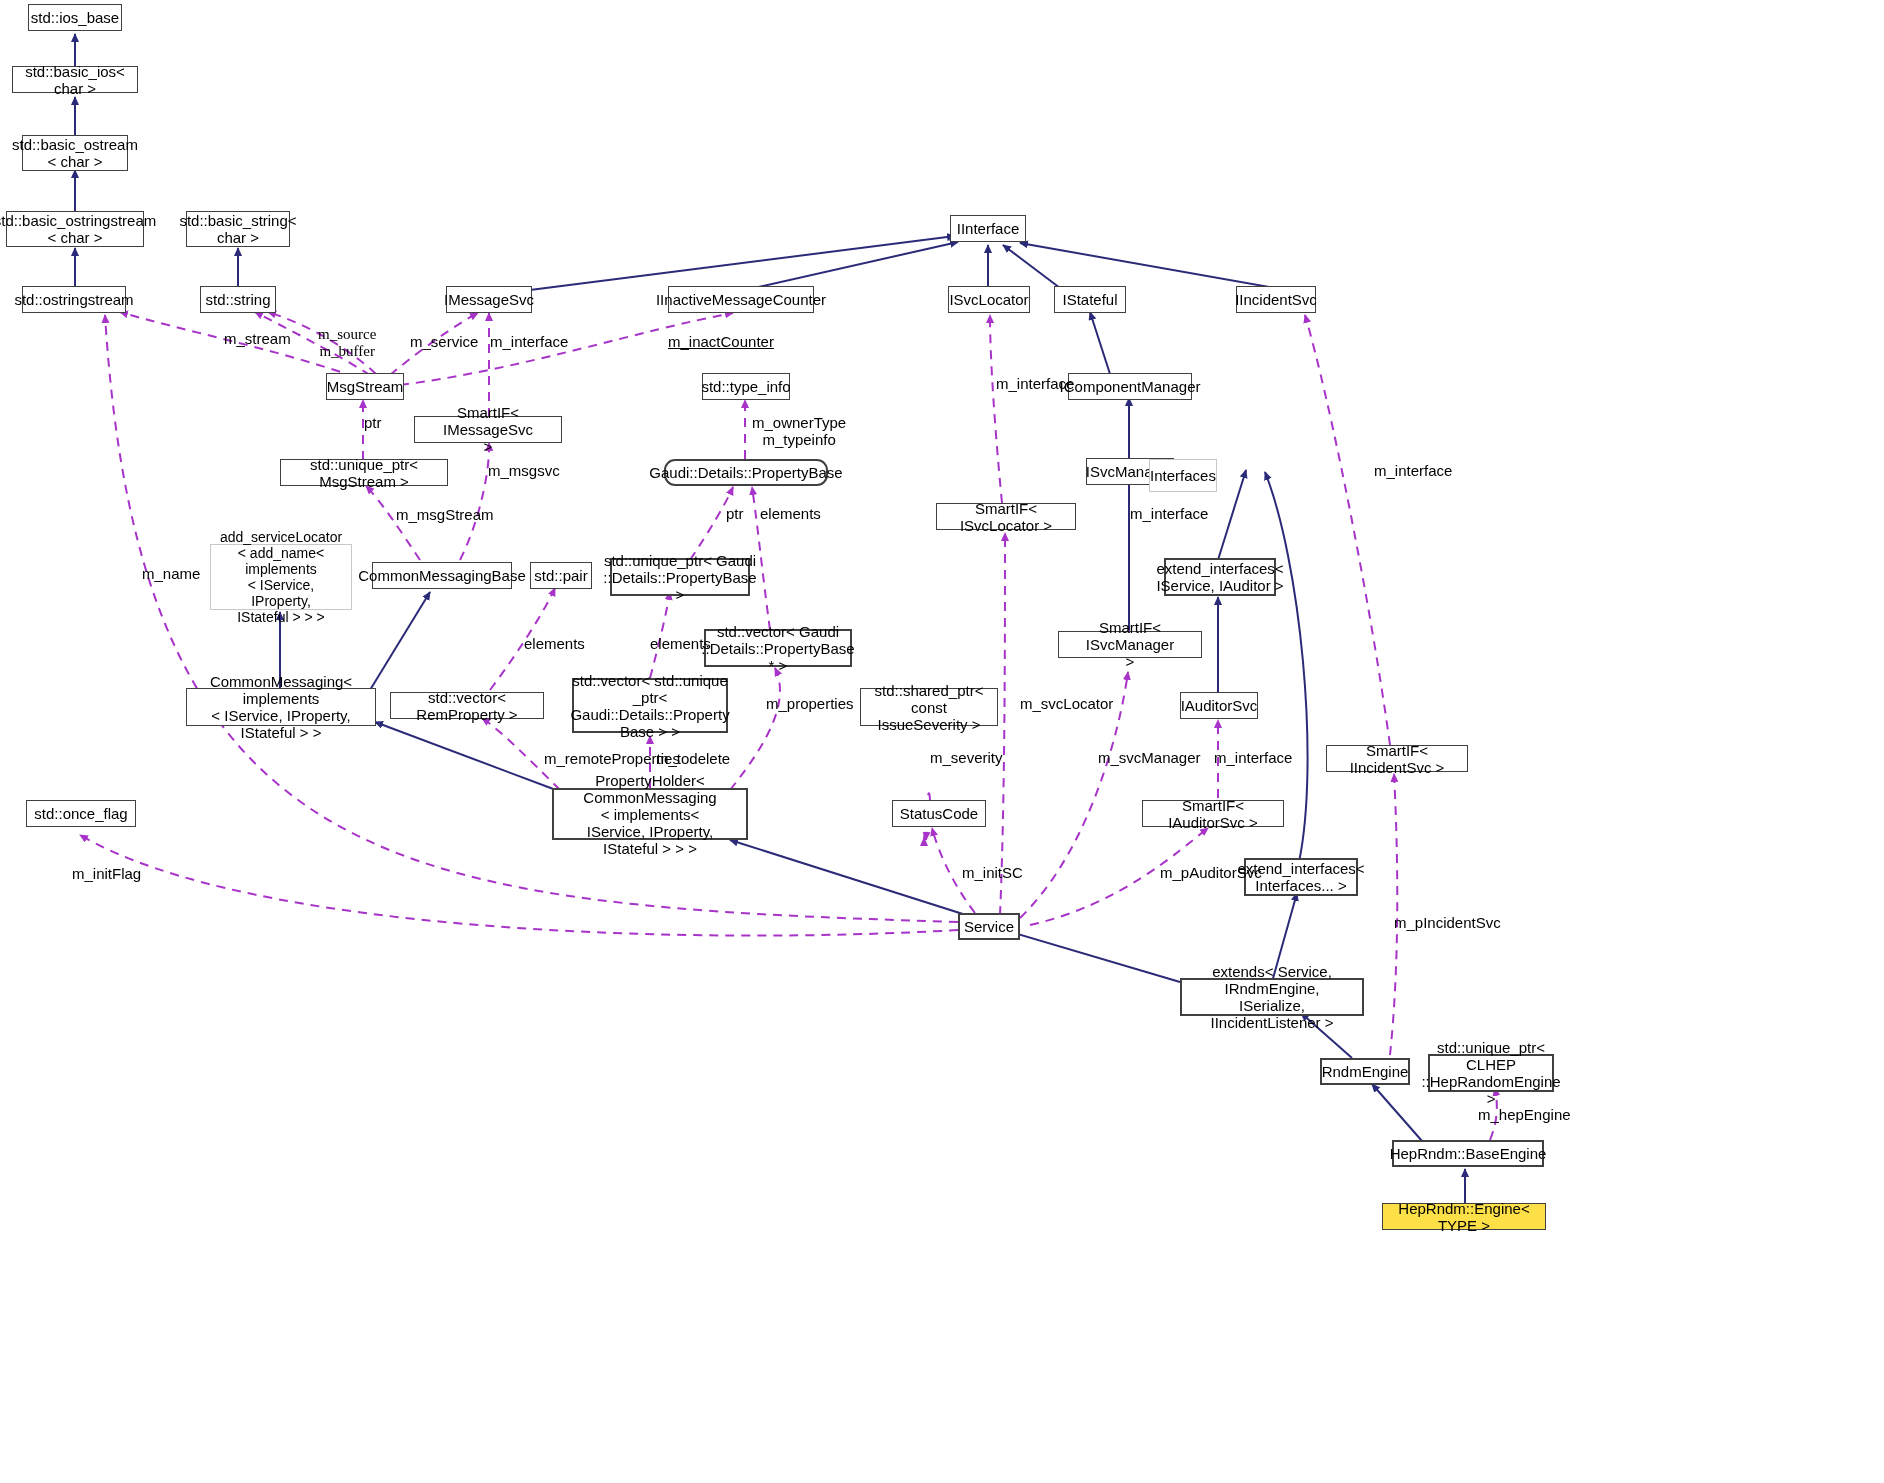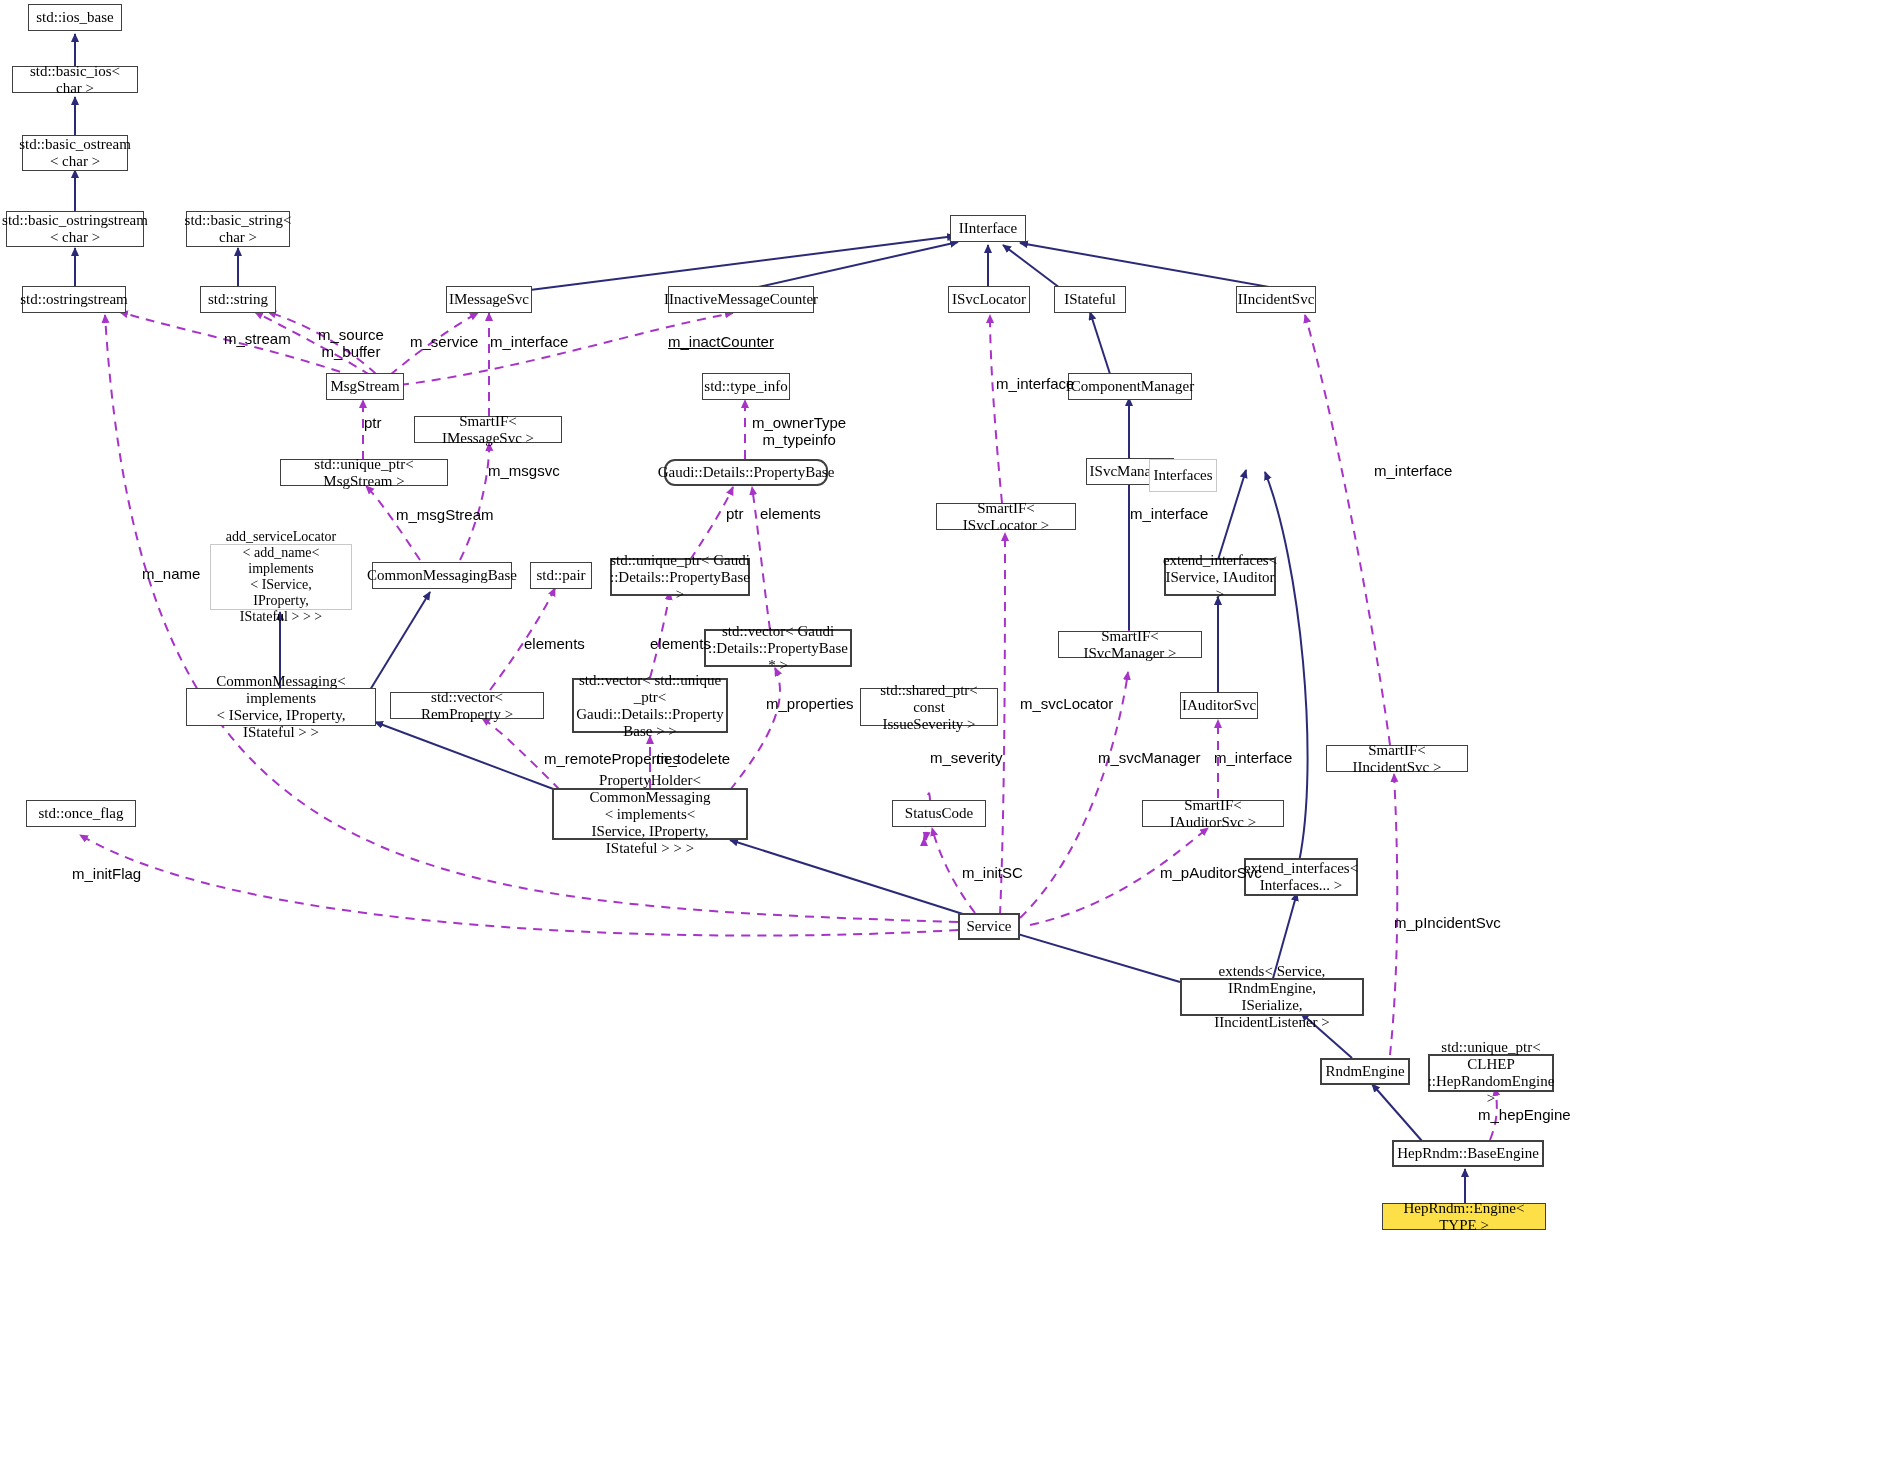--- a/index.html
+++ b/index.html
@@ -19,21 +19,20 @@
     color:#000000;
     font-size:15px;
     line-height:17px;
     text-align:center;
     display:flex;
     align-items:center;
     justify-content:center;
     padding:2px 22px;
     white-space:pre-line;
     z-index:3;
-    font-family:Liberation Serif, serif;
   }
   .node.light{border:1px solid #c8c8c8;}
   .node.highlight{background:#fde047;border:1px solid #404040;}
   .node.thick{border:2px solid #404040;}
   .elabel{
     position:absolute;
     font-size:15px;
     line-height:17px;
     color:#000000;
     white-space:pre-line;
@@ -268,21 +267,21 @@
 
   <div class="node thick" style="left:1428px;top:1054px;width:126px;height:38px;">std::unique_ptr&lt; CLHEP
 ::HepRandomEngine &gt;</div>
 
   <div class="node thick" style="left:1392px;top:1140px;width:152px;height:27px;">HepRndm::BaseEngine</div>
 
   <div class="node highlight" style="left:1382px;top:1203px;width:164px;height:27px;">HepRndm::Engine&lt; TYPE &gt;</div>
 
   <div class="elabel" style="left:224px;top:330px;">m_stream</div>
 
-  <div class="elabel" style="left:318px;top:326px;">m_source
+  <div class="elabel" style="left:318px;top:326px;font-family:Liberation Serif, serif;">m_source
 m_buffer</div>
 
   <div class="elabel" style="left:410px;top:333px;">m_service</div>
 
   <div class="elabel" style="left:490px;top:333px;">m_interface</div>
 
   <div class="elabel" style="left:668px;top:333px;text-decoration:underline;">m_inactCounter</div>
 
   <div class="elabel" style="left:996px;top:375px;">m_interface</div>
 

